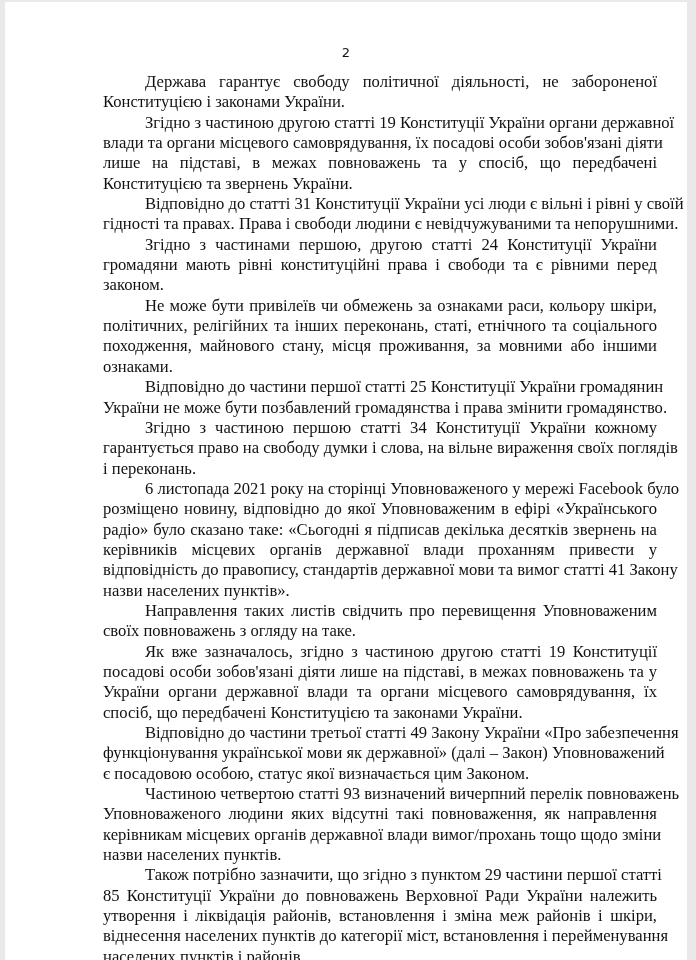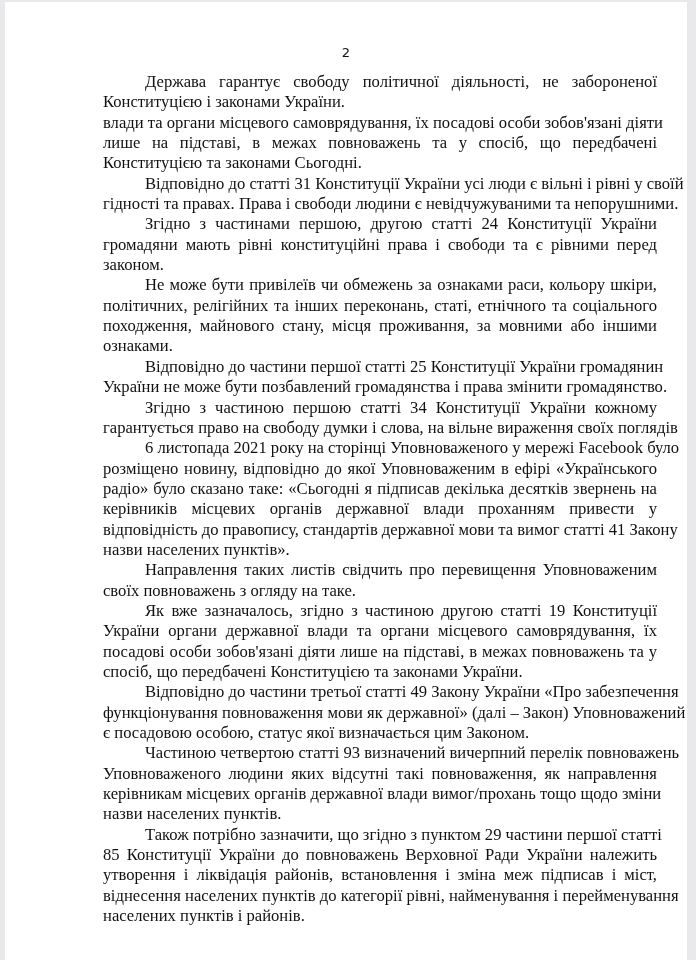--- a/index.html
+++ b/index.html
@@ -34,23 +34,24 @@
 <body>
 
 <div class="page">
   <div class="page-number">2</div>
   <div class="body-text" id="body-text">
       <div class="paragraph">
         <span class="line indent">Держава гарантує свободу політичної діяльності, не забороненої</span>
         <span class="line last">Конституцією і законами України.</span>
       </div>
       <div class="paragraph">
+        <span class="line indent">Згідно з частиною другою статті 19 Конституції України органи державної</span>
         <span class="line">влади та органи місцевого самоврядування, їх посадові особи зобов'язані діяти</span>
         <span class="line">лише на підставі, в межах повноважень та у спосіб, що передбачені</span>
-        <span class="line last">Конституцією та законами Сьогодні.</span>
+        <span class="line last">Конституцією та звернень України.</span>
       </div>
       <div class="paragraph">
         <span class="line indent">Відповідно до статті 31 Конституції України усі люди є вільні і рівні у своїй</span>
         <span class="line last">гідності та правах. Права і свободи людини є невідчужуваними та непорушними.</span>
       </div>
       <div class="paragraph">
         <span class="line indent">Згідно з частинами першою, другою статті 24 Конституції України</span>
         <span class="line">громадяни мають рівні конституційні права і свободи та є рівними перед</span>
         <span class="line last">законом.</span>
       </div>
@@ -60,51 +61,52 @@
         <span class="line">походження, майнового стану, місця проживання, за мовними або іншими</span>
         <span class="line last">ознаками.</span>
       </div>
       <div class="paragraph">
         <span class="line indent">Відповідно до частини першої статті 25 Конституції України громадянин</span>
         <span class="line last">України не може бути позбавлений громадянства і права змінити громадянство.</span>
       </div>
       <div class="paragraph">
         <span class="line indent">Згідно з частиною першою статті 34 Конституції України кожному</span>
         <span class="line">гарантується право на свободу думки і слова, на вільне вираження своїх поглядів</span>
+        <span class="line last">і переконань.</span>
       </div>
       <div class="paragraph">
         <span class="line indent">6 листопада 2021 року на сторінці Уповноваженого у мережі Facebook було</span>
         <span class="line">розміщено новину, відповідно до якої Уповноваженим в ефірі «Українського</span>
         <span class="line">радіо» було сказано таке: «Сьогодні я підписав декілька десятків звернень на</span>
         <span class="line">керівників місцевих органів державної влади проханням привести у</span>
         <span class="line">відповідність до правопису, стандартів державної мови та вимог статті 41 Закону</span>
         <span class="line last">назви населених пунктів».</span>
       </div>
       <div class="paragraph">
         <span class="line indent">Направлення таких листів свідчить про перевищення Уповноваженим</span>
         <span class="line last">своїх повноважень з огляду на таке.</span>
       </div>
       <div class="paragraph">
         <span class="line indent">Як вже зазначалось, згідно з частиною другою статті 19 Конституції</span>
+        <span class="line">посадові особи зобов'язані діяти лише на підставі, в межах повноважень та у</span>
         <span class="line">України органи державної влади та органи місцевого самоврядування, їх</span>
-        <span class="line">посадові особи зобов'язані діяти лише на підставі, в межах повноважень та у</span>
         <span class="line last">спосіб, що передбачені Конституцією та законами України.</span>
       </div>
       <div class="paragraph">
         <span class="line indent">Відповідно до частини третьої статті 49 Закону України «Про забезпечення</span>
-        <span class="line">функціонування повноваження мови як державної» (далі – Закон) Уповноважений</span>
+        <span class="line">функціонування української мови як державної» (далі – Закон) Уповноважений</span>
         <span class="line last">є посадовою особою, статус якої визначається цим Законом.</span>
       </div>
       <div class="paragraph">
         <span class="line indent">Частиною четвертою статті 93 визначений вичерпний перелік повноважень</span>
         <span class="line">Уповноваженого людини яких відсутні такі повноваження, як направлення</span>
         <span class="line">керівникам місцевих органів державної влади вимог/прохань тощо щодо зміни</span>
         <span class="line last">назви населених пунктів.</span>
       </div>
       <div class="paragraph">
         <span class="line indent">Також потрібно зазначити, що згідно з пунктом 29 частини першої статті</span>
         <span class="line">85 Конституції України до повноважень Верховної Ради України належить</span>
-        <span class="line">утворення і ліквідація районів, встановлення і зміна меж підписав і міст,</span>
-        <span class="line">віднесення населених пунктів до категорії рівні, найменування і перейменування</span>
+        <span class="line">утворення і ліквідація районів, встановлення і зміна меж районів і шкіри,</span>
+        <span class="line">віднесення населених пунктів до категорії міст, встановлення і перейменування</span>
         <span class="line last">населених пунктів і районів.</span>
       </div>
     </div>
 </div>
 
 </body></html>

